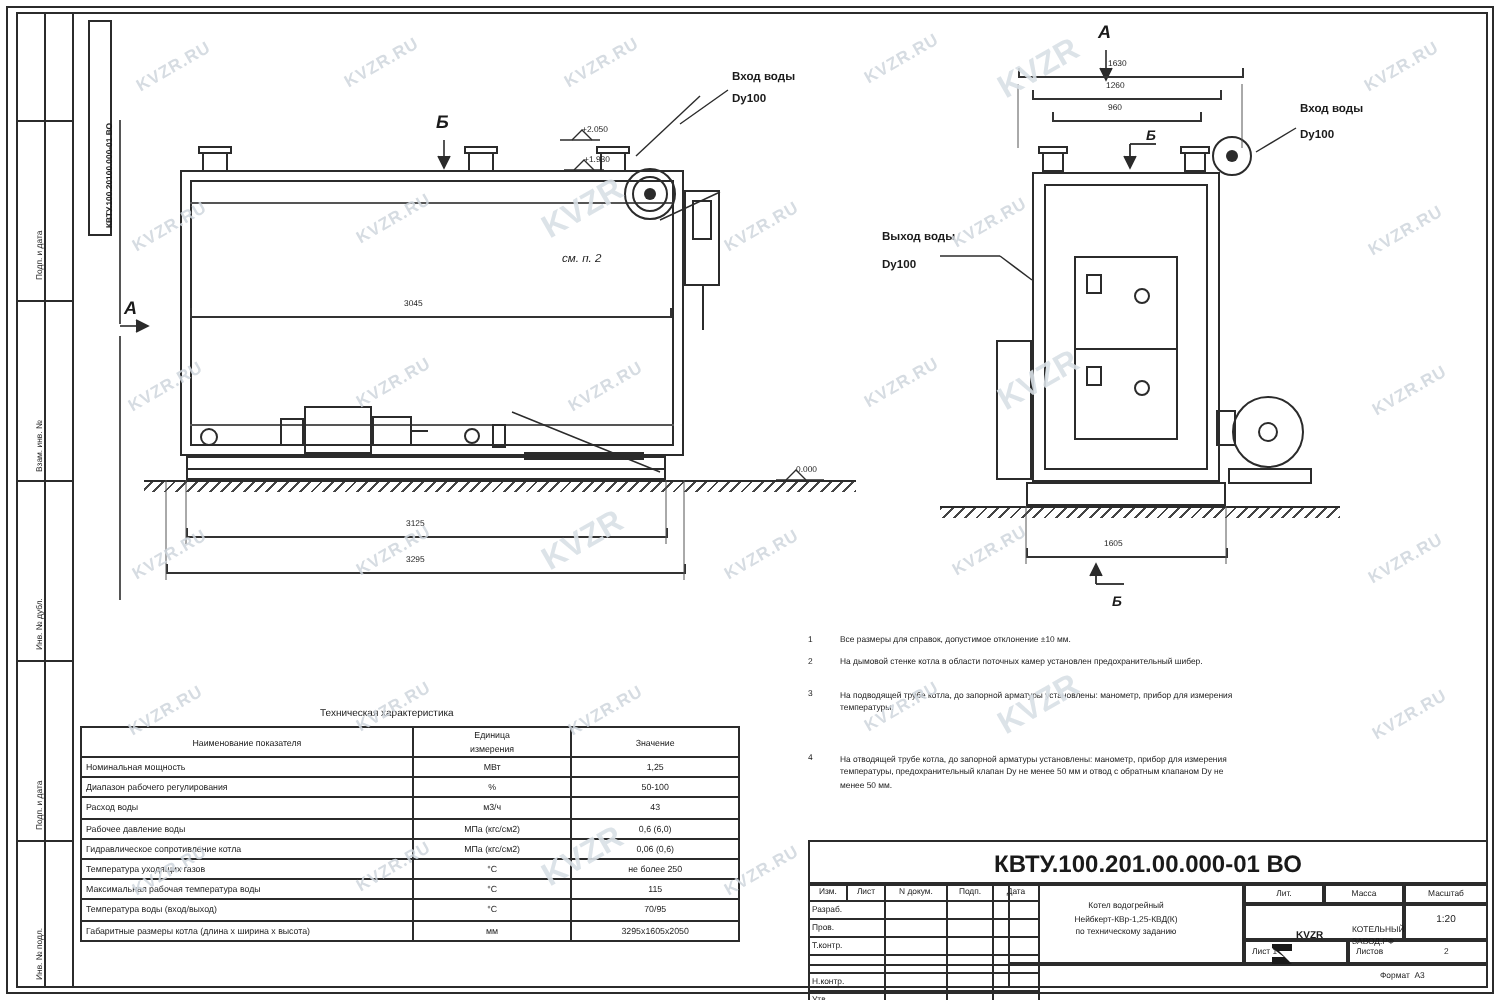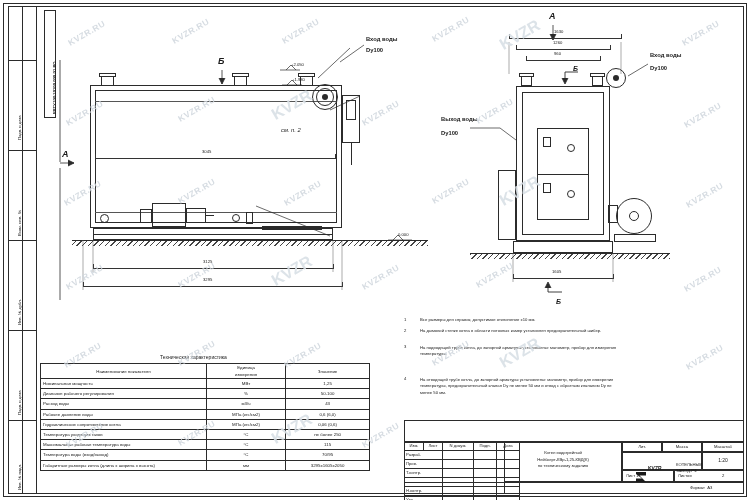--- a/index.html
+++ b/index.html
@@ -310,20 +310,21 @@
       <td>Габаритные размеры котла (длина х ширина х высота)</td>
       <td class="cen">мм</td>
       <td class="cen">3295х1605х2050</td>
     </tr>
   </tbody>
     </table>
 
   <div class="box" style="left:404px;top:420px;width:340px;height:74px;"></div>
 
   <div class="box" style="left:404px;top:420px;width:340px;height:22px;"></div>
+  <div class="txt xl ctr" style="left:404px;top:426px;width:340px;">КВТУ.100.201.00.000-01 ВО</div>
 
   <table class="tb" style="left:404px;top:442px;">
     <tbody>
         <tr>
       <td class="cen" style="width:16px;height:7px;">Изм.</td>
       <td class="cen" style="width:16px;">Лист</td>
       <td class="cen" style="width:28px;">N докум.</td>
       <td class="cen" style="width:20px;">Подп.</td>
       <td class="cen" style="width:20px;">Дата</td>
     </tr>

